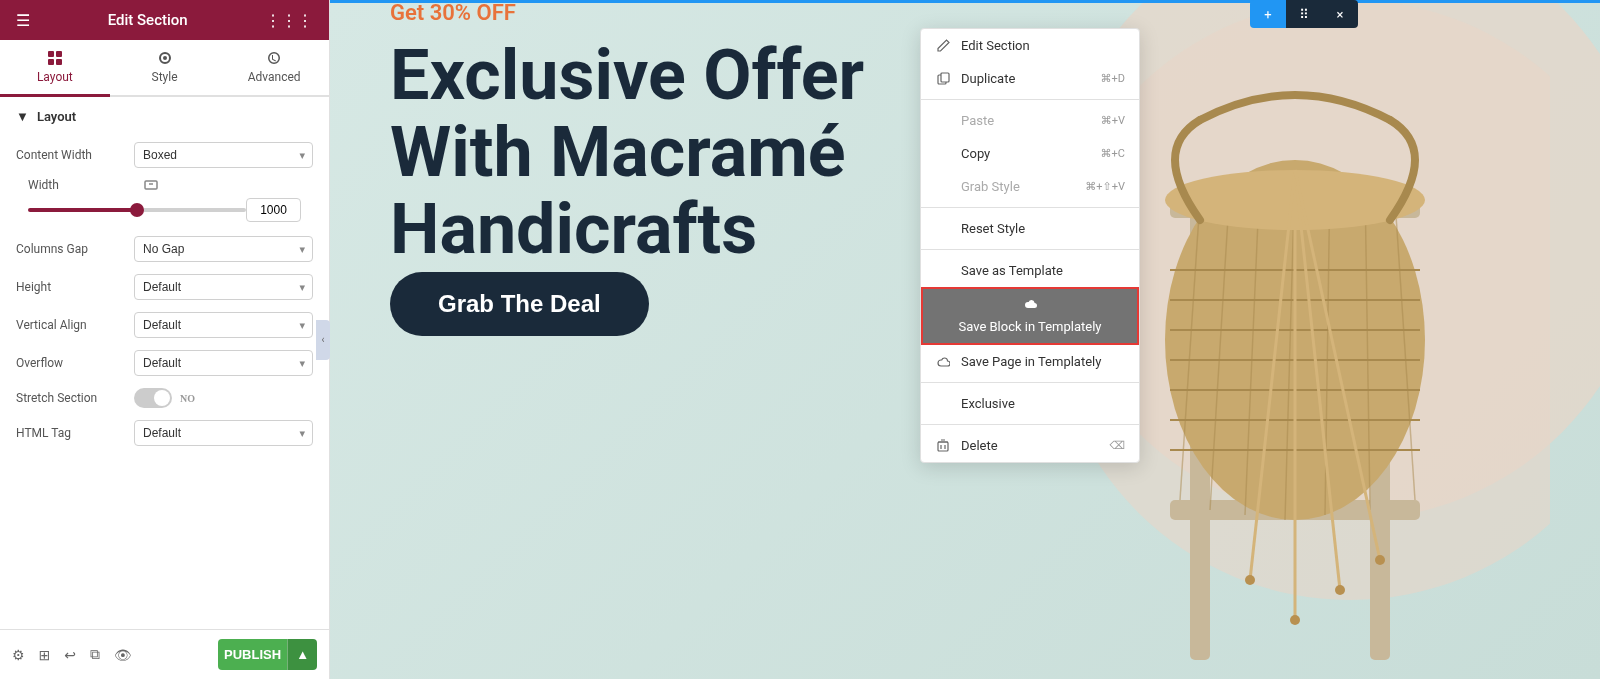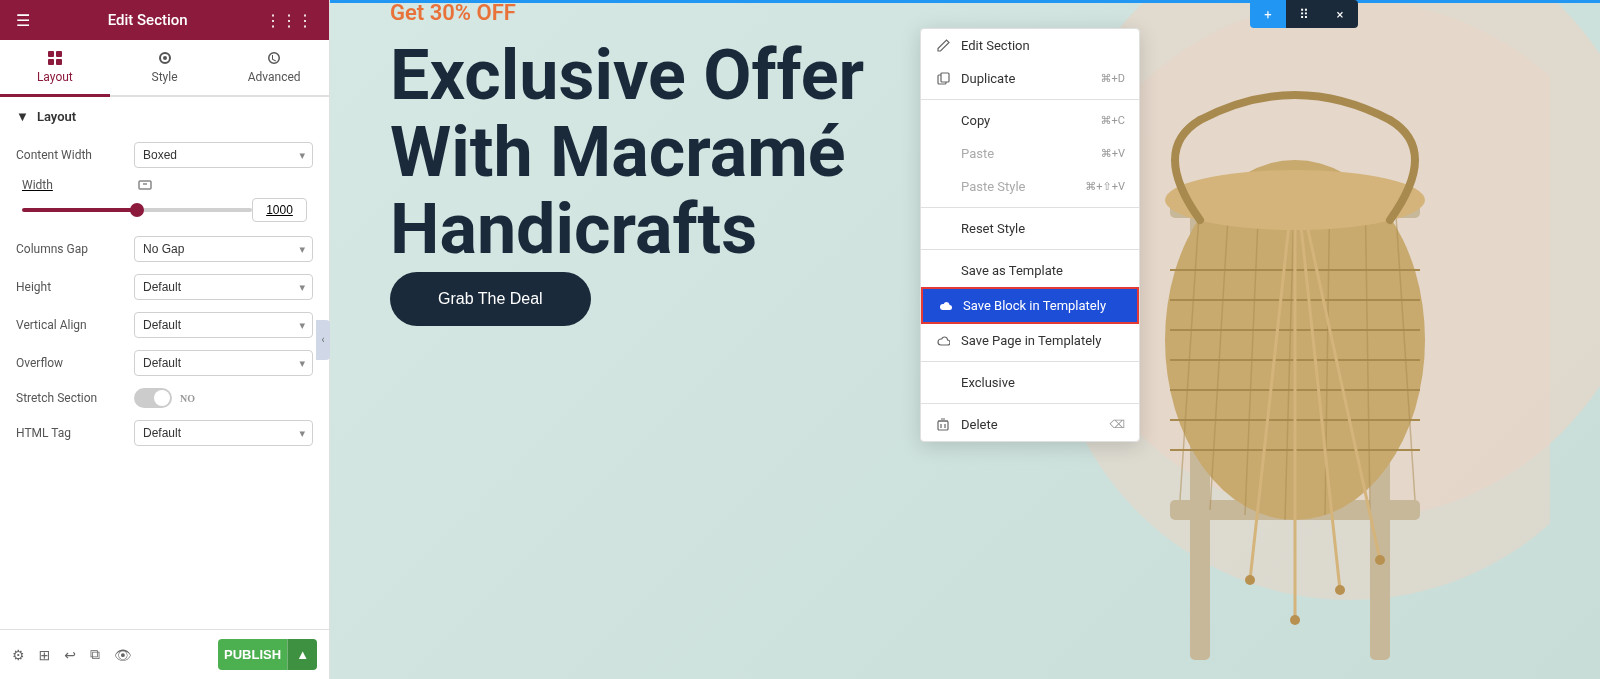--- a/index.html
+++ b/index.html
@@ -107,22 +107,21 @@
       position: absolute;
       right: 8px;
       top: 50%;
       transform: translateY(-50%);
       color: #888;
       pointer-events: none;
       font-size: 11px;
     }
 
     .width-row {
-      padding: 4px 22px 8px;
-      text-decoration: underline;
+      padding: 4px 28px 8px;
     }
 
     .width-label-row {
       display: flex;
       align-items: center;
       gap: 6px;
       margin-bottom: 6px;
     }
 
     .slider-row {
@@ -325,22 +324,22 @@
       margin-bottom: 32px;
       max-width: 500px;
     }
 
     .cta-button {
       background: #1a2a3a;
       color: #fff;
       border: none;
       border-radius: 50px;
       padding: 18px 48px;
-      font-size: 16px;
-      font-weight: 400;
+      font-size: 24px;
+      font-weight: 700;
       cursor: pointer;
     }
 
     .image-area {
       position: absolute;
       right: 0;
       top: 0;
       width: 580px;
       height: 679px;
       display: flex;
@@ -397,23 +396,24 @@
       align-items: center;
       padding: 9px 14px;
       font-size: 13px;
       color: #333;
       cursor: pointer;
       gap: 10px;
       position: relative;
     }
 
     .ctx-item.highlighted {
-      background: #1d4ed8;
+      background: #737373;
       color: #fff;
       border: 2px solid #e53935;
+      flex-direction: column;
     }
 
     .ctx-item.highlighted .ctx-icon {
       color: #fff;
     }
 
     .ctx-divider {
       border: none;
       border-top: 1px solid #e0e0e0;
       margin: 4px 0;
@@ -651,35 +651,35 @@
             <rect x="1" y="3" width="8" height="9" rx="1" stroke="#666" stroke-width="1.2"></rect>
             <rect x="4" y="1" width="8" height="9" rx="1" stroke="#666" stroke-width="1.2" fill="white"></rect>
           </svg>
       </span>
       <span>Duplicate</span>
       <span class="ctx-shortcut">⌘+D</span>
     </div>
 
     <hr class="ctx-divider">
 
+    <div class="ctx-item disabled">
+      <span class="ctx-icon"></span>
+      <span>Paste</span>
+      <span class="ctx-shortcut">⌘+V</span>
+    </div>
+
     <div class="ctx-item">
       <span class="ctx-icon"></span>
       <span>Copy</span>
       <span class="ctx-shortcut">⌘+C</span>
     </div>
 
     <div class="ctx-item disabled">
       <span class="ctx-icon"></span>
-      <span>Paste</span>
-      <span class="ctx-shortcut">⌘+V</span>
-    </div>
-
-    <div class="ctx-item disabled">
-      <span class="ctx-icon"></span>
-      <span>Paste Style</span>
+      <span>Grab Style</span>
       <span class="ctx-shortcut">⌘+⇧+V</span>
     </div>
 
     <hr class="ctx-divider">
 
     <div class="ctx-item">
       <span class="ctx-icon"></span>
       <span>Reset Style</span>
     </div>
 

